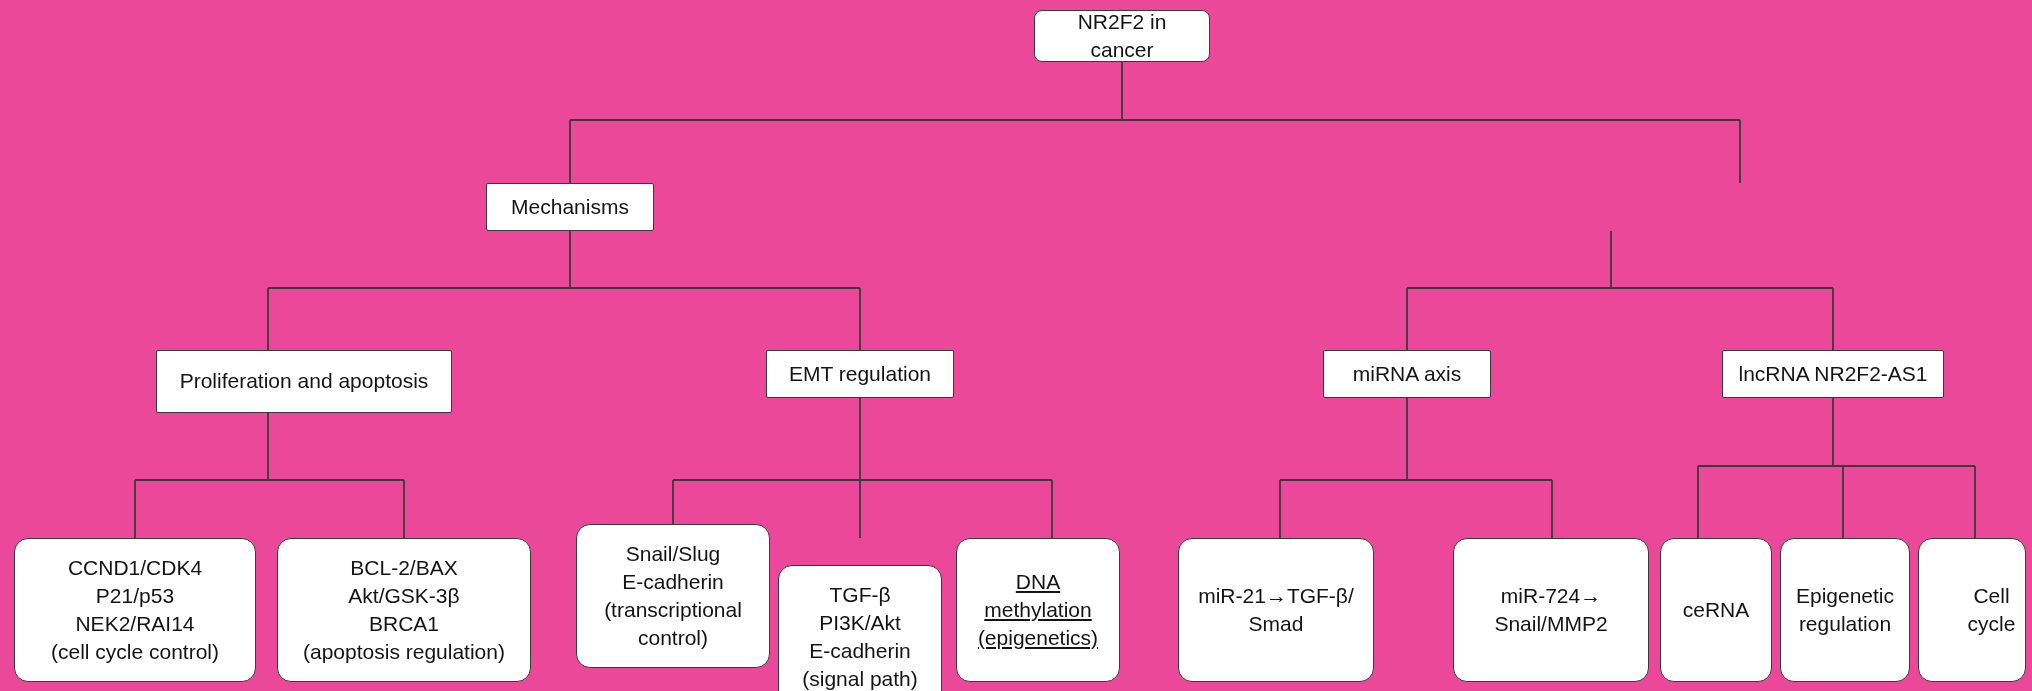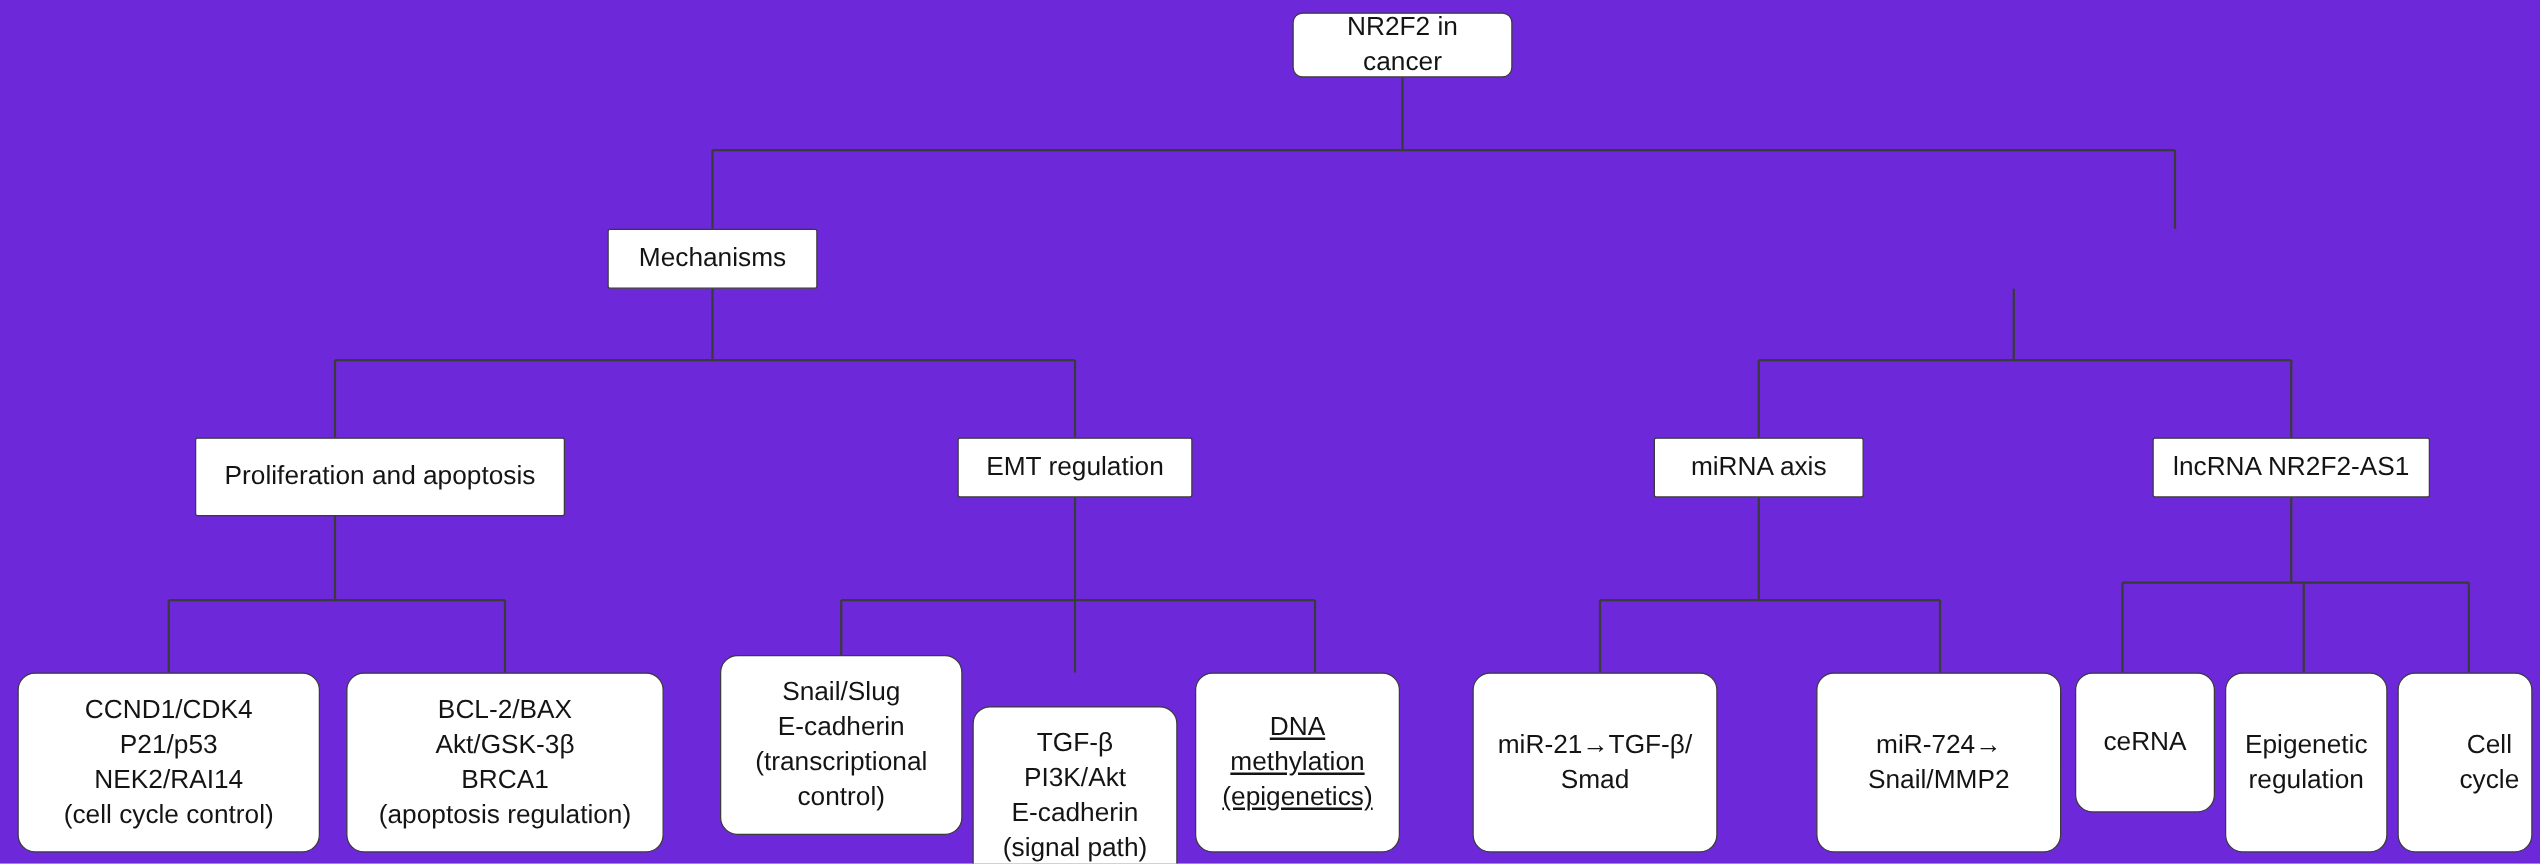--- a/index.html
+++ b/index.html
@@ -9,21 +9,21 @@
   }
   body {
     font-family: "Liberation Sans", sans-serif;
     color: #1a1a1a;
   }
   #diagram-root {
     position: relative;
     width: 2032px;
     height: 691px;
     overflow: hidden;
-    background: #6d28d9;
+    background: #ec4899;
   }
   #connector-layer {
     position: absolute;
     left: 0;
     top: 0;
     width: 2032px;
     height: 691px;
     pointer-events: none;
   }
   .node {
@@ -122,18 +122,18 @@
 PI3K/Akt
 E-cadherin
 (signal path)</div>
   <div class="node leaf" style="left:956px; top:538px; width:164px; height:144px;text-decoration:underline;">DNA
 methylation
 (epigenetics)</div>
   <div class="node leaf" style="left:1178px; top:538px; width:196px; height:144px;">miR-21→TGF-β/
 Smad</div>
   <div class="node leaf" style="left:1453px; top:538px; width:196px; height:144px;">miR-724→
 Snail/MMP2</div>
-  <div class="node leaf" style="left:1660px; top:538px; width:112px; height:112px;">ceRNA</div>
+  <div class="node leaf" style="left:1660px; top:538px; width:112px; height:144px;">ceRNA</div>
   <div class="node leaf" style="left:1780px; top:538px; width:130px; height:144px;">Epigenetic
 regulation</div>
   <div class="node leaf" style="left:1918px; top:538px; width:108px; height:144px;padding-left:45px;">Cell cycle</div>
 
 </div>
 
 </body></html>

